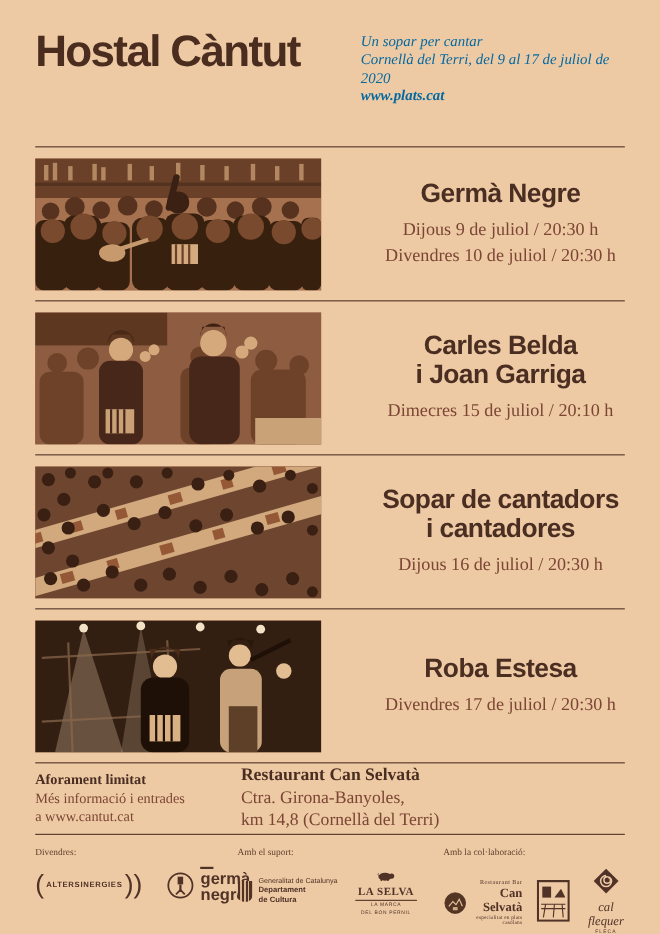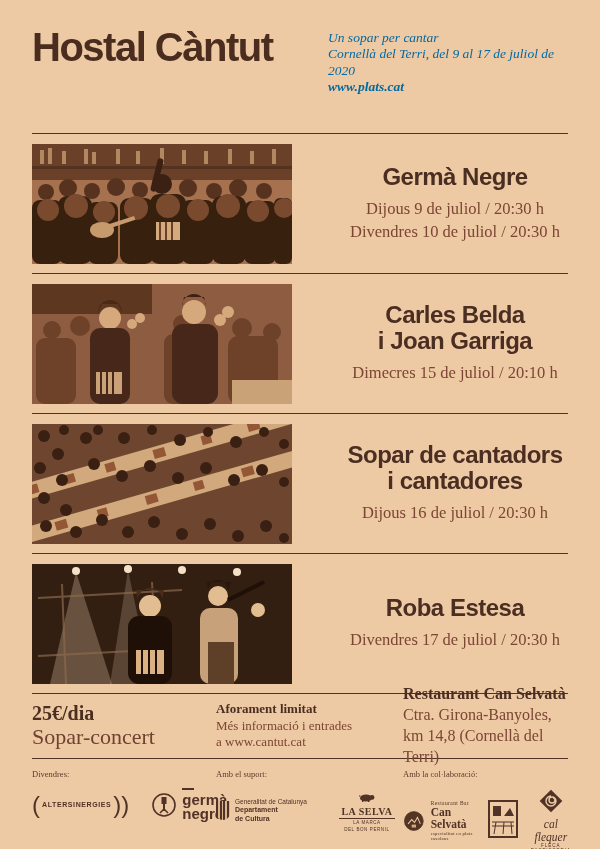--- a/index.html
+++ b/index.html
@@ -39,21 +39,21 @@
 
   
   .footer{height:88px;padding:10px 32px 0 32px;display:flex;box-sizing:border-box;}
   .fgroup{display:flex;flex-direction:column;}
   .fgroup1{width:184px;flex:none;}
   .fgroup2{width:187px;flex:none;}
   .fgroup3{flex:1;}
   .flabel{font-size:8.5px;color:#5f3d2b;margin-bottom:9px;}
   .logo-row{display:flex;align-items:center;}
   .fgroup1 .logo-row{gap:22px;}
-  .fgroup2 .logo-row{gap:32px;}
+  .fgroup2 .logo-row{gap:16px;}
   .fgroup3 .logo-row{gap:13px;}
   .logo{color:#503226;}
 
   
   .alter{display:flex;align-items:center;}
   .alter .paren{font-family:"Liberation Sans",sans-serif;font-size:24px;font-weight:300;line-height:1;}
   .alter .alter-text{font-family:"Liberation Sans",sans-serif;font-weight:bold;font-size:7px;
       letter-spacing:0.6px;margin:0 2px;}
   
   .gnegre{display:flex;align-items:center;gap:5px;}
@@ -64,21 +64,21 @@
   .gencat-text{font-family:"Liberation Sans",sans-serif;font-size:6.5px;line-height:1.25;}
   .gencat-text .b{font-weight:bold;font-size:7px;}
   .senyera{width:14px;height:19px;border-radius:0 0 7px 7px;overflow:hidden;flex:none;
       background:repeating-linear-gradient(90deg,#503226 0 2px,#d9b48c 2px 3.6px);}
   
   .laselva{text-align:center;width:56px;}
   .laselva-title{font-family:"Liberation Serif",serif;font-weight:bold;font-size:10px;letter-spacing:0.5px;}
   .laselva-sub{font-size:4.5px;letter-spacing:0.6px;border-top:0.5px solid #503226;
       margin-top:1px;padding-top:1px;line-height:1.5;font-family:"Liberation Sans",sans-serif;}
   
-  .canselvata{display:flex;align-items:center;gap:6px;}
+  .canselvata{display:flex;align-items:center;gap:6px;text-align:right;}
   .canselvata-text{line-height:1.1;}
   .canselvata-top{font-size:5.5px;letter-spacing:0.4px;}
   .canselvata-title{font-size:11.5px;font-weight:bold;}
   .canselvata-sub{font-size:4.8px;letter-spacing:0.2px;}
   
   .calflequer{text-align:center;}
   .calflequer-title{font-style:italic;font-size:11.5px;line-height:1.1;}
   .calflequer-sub{font-size:4.5px;letter-spacing:1px;font-family:"Liberation Sans",sans-serif;}
 </style>
 </head>
@@ -341,24 +341,20 @@
       <div class="event-dates">
         <div class="dl">Divendres 17 de juliol / 20:30 h</div>
 
       </div>
     </div>
   </div>
 
   <hr class="rule">
 
   <div class="info-strip">
-    <div class="info-col1">
-      <div class="price">25€/dia</div>
-      <div class="price-sub">Sopar-concert</div>
-    </div>
     <div class="info-col2">
       <div class="info-bold">Aforament limitat</div>
       <div>Més informació i entrades</div>
       <div>a www.cantut.cat</div>
     </div>
     <div class="info-col3">
       <div class="info-bold">Restaurant Can Selvatà</div>
       <div>Ctra. Girona-Banyoles,</div>
       <div>km 14,8 (Cornellà del Terri)</div>
     </div>

